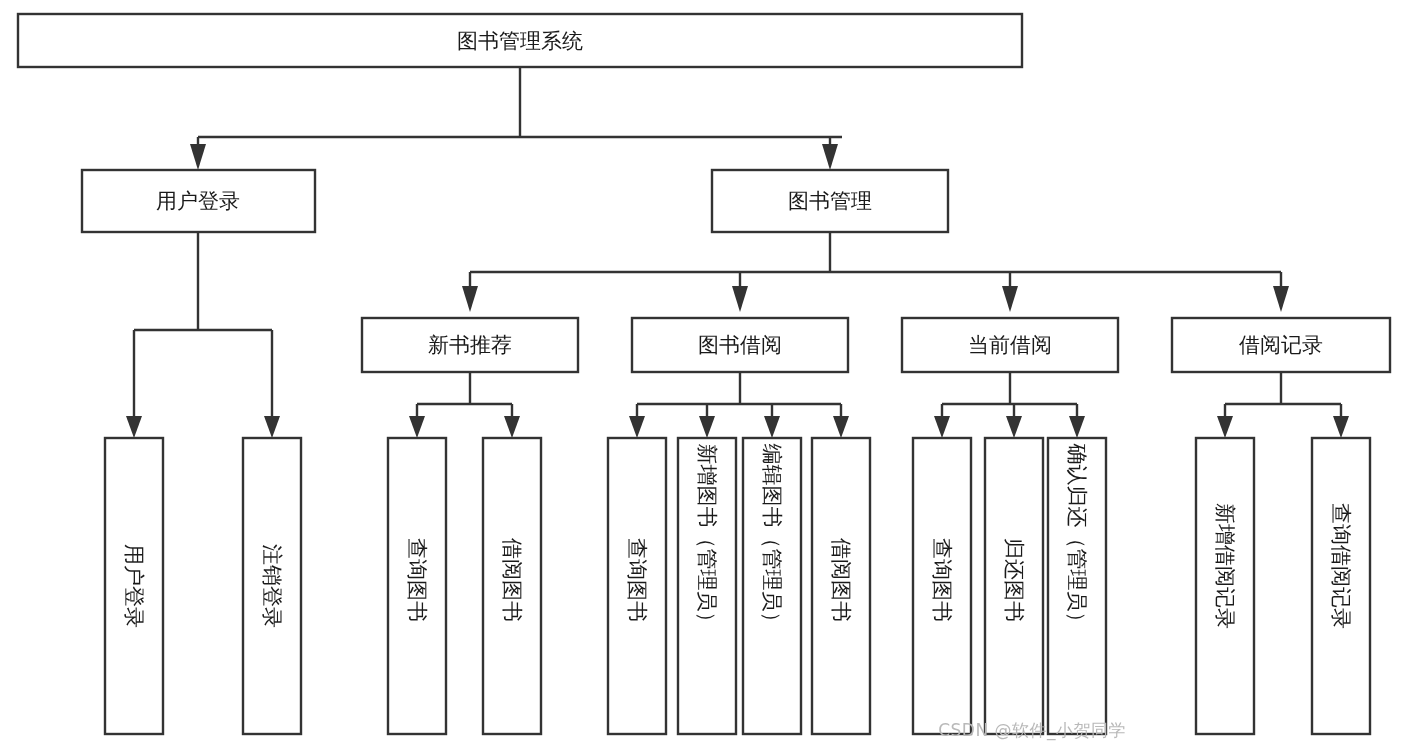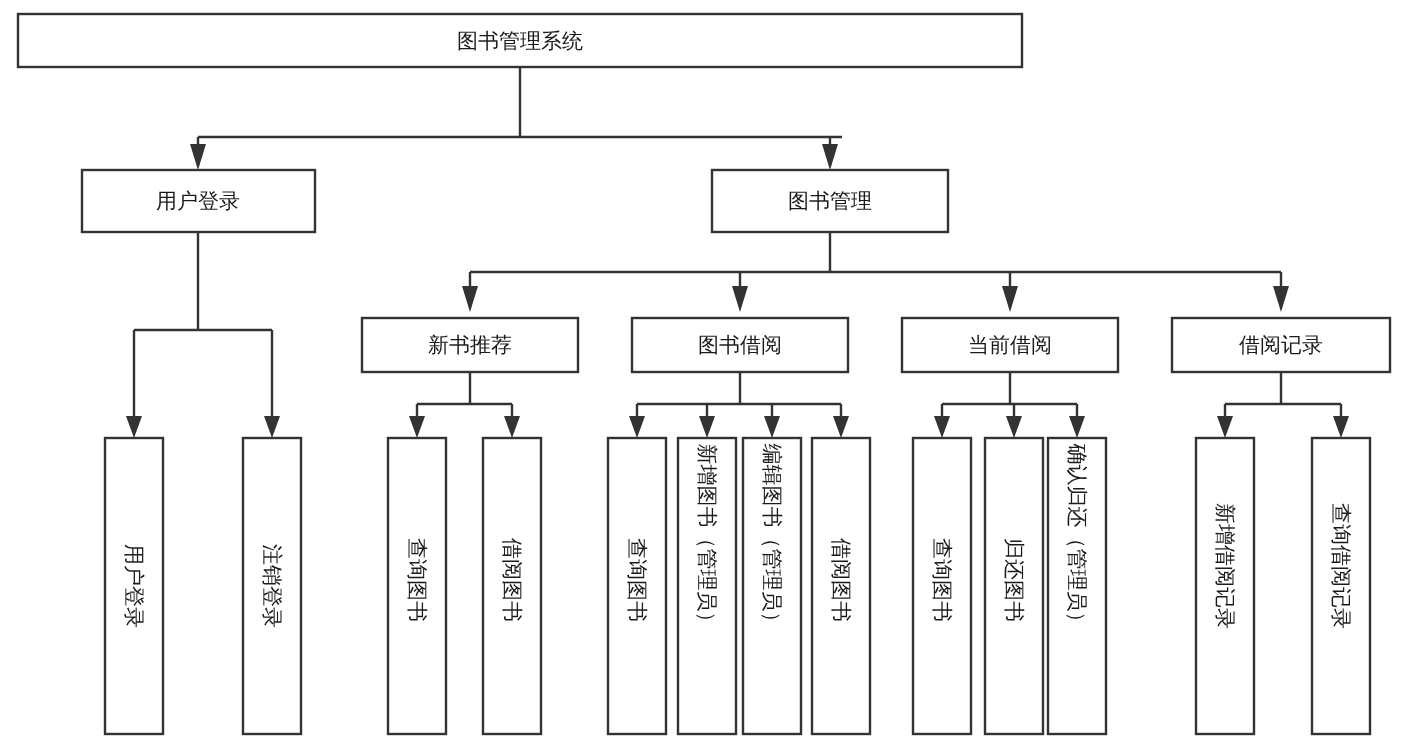--- a/index.html
+++ b/index.html
@@ -210,14 +210,15 @@
       <text class="node-label-v" transform="translate(1225,566) rotate(90)" x="0" y="7">新增借阅记录</text>
     </g>
 
     <g>
       <rect class="node-rect" x="1312" y="438" width="58" height="296"></rect>
       <text class="node-label-v" transform="translate(1341,566) rotate(90)" x="0" y="7">查询借阅记录</text>
     </g>
 
   </svg>
 
+  <div class="watermark">CSDN @软件_小贺同学</div>
 
 </div>
 
 </body></html>

